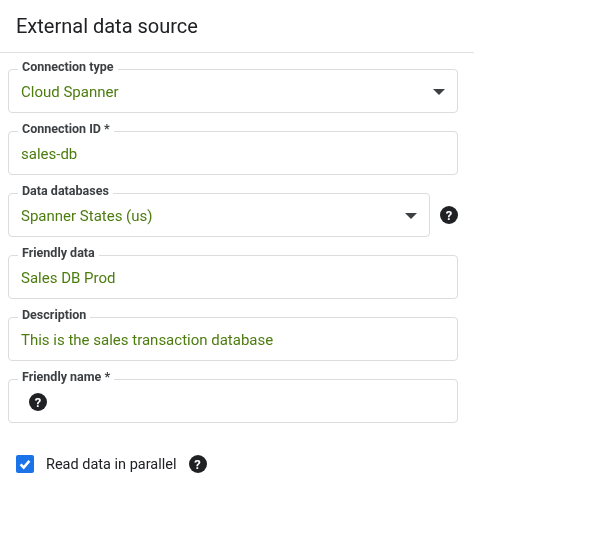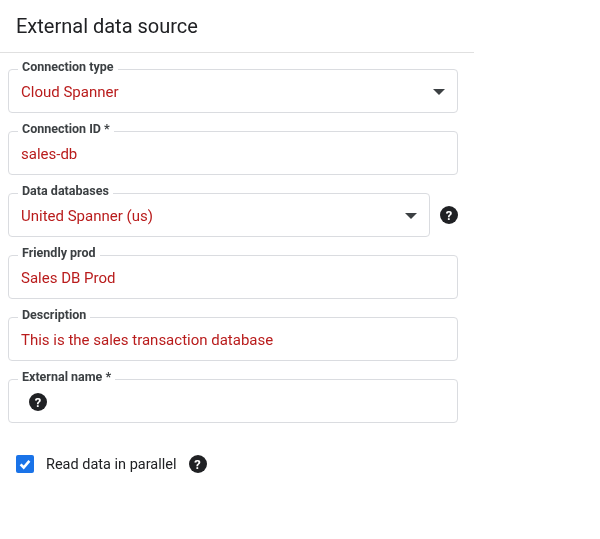--- a/index.html
+++ b/index.html
@@ -52,21 +52,21 @@
     border-radius: 4px;
     padding: 12px 12px 10px 12px;
     display: flex;
     align-items: center;
     min-height: 44px;
     background: #fff;
   }
   .field .value {
     flex: 1;
     font-size: 15px;
-    color: #b91c1c;
+    color: #4d7c0f;
     border: none;
     outline: none;
     font-family: inherit;
     padding: 0;
     background: transparent;
   }
   .dropdown-arrow {
     width: 0;
     height: 0;
     border-left: 6px solid transparent;
@@ -150,48 +150,48 @@
         <div class="field">
           <input class="value" value="sales-db" style="">
         </div>
       </div>
     </div>
 
     <div class="form-row">
       <div class="field-wrap">
         <div class="legend">Data databases</div>
         <div class="field">
-          <span class="value">United Spanner (us)</span>
+          <span class="value">Spanner States (us)</span>
           <span class="dropdown-arrow"></span>
         </div>
       </div>
       <span class="help-icon help-outside">?</span>
     </div>
 
     <div class="form-row">
       <div class="field-wrap">
-        <div class="legend">Friendly prod</div>
+        <div class="legend">Friendly data</div>
         <div class="field">
           <input class="value" value="Sales DB Prod" style="">
         </div>
       </div>
     </div>
 
     <div class="form-row">
       <div class="field-wrap">
         <div class="legend">Description</div>
         <div class="field">
           <input class="value" value="This is the sales transaction database" style="">
         </div>
       </div>
     </div>
 
     <div class="form-row">
       <div class="field-wrap">
-        <div class="legend">External name *</div>
+        <div class="legend">Friendly name *</div>
         <div class="field">
           <span class="help-icon help-inside">?</span>
         </div>
       </div>
     </div>
 
   </div>
 
   <div class="checkbox-row">
     <span class="checkbox">

